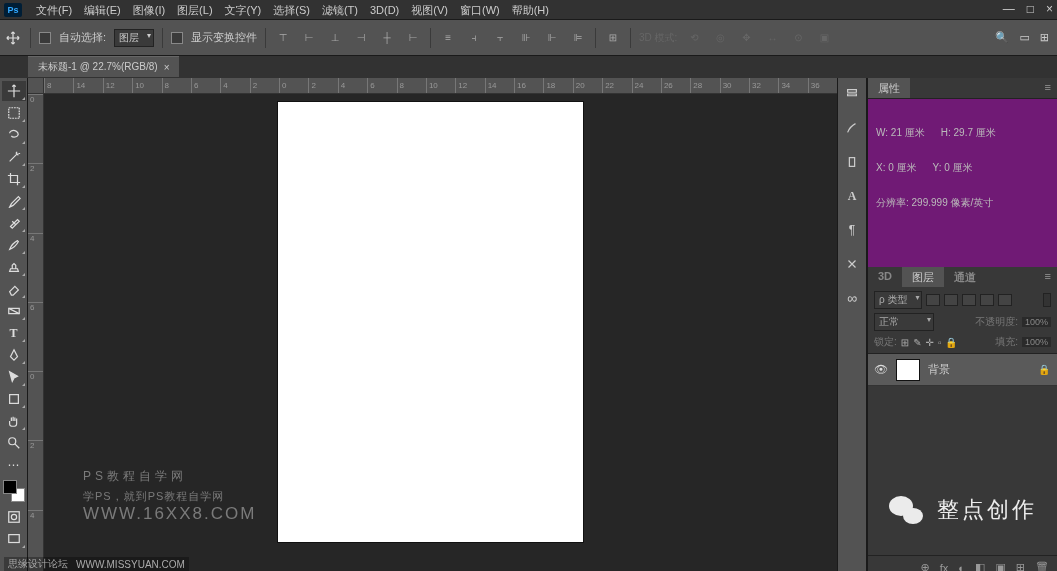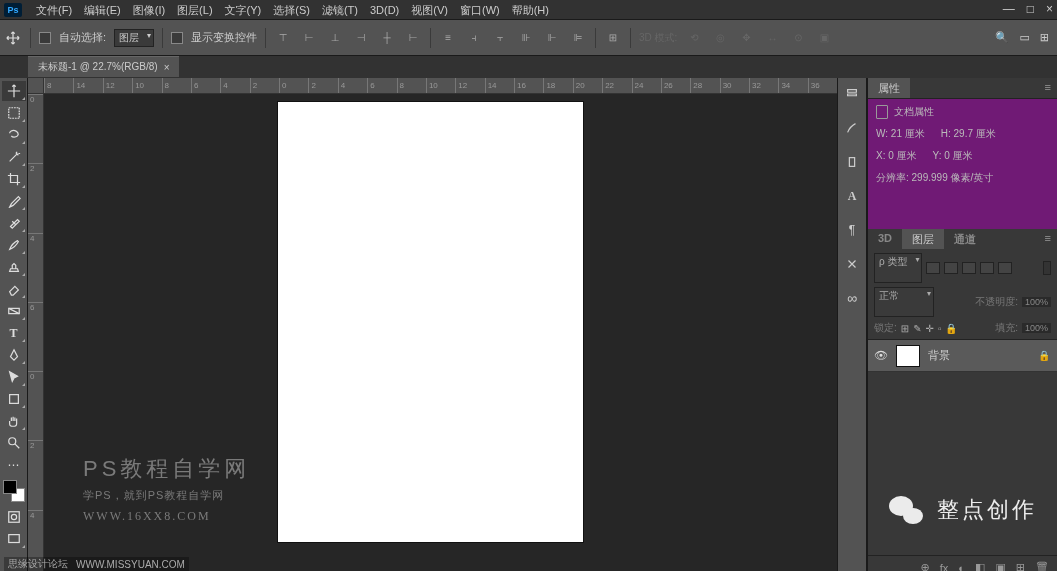--- a/index.html
+++ b/index.html
@@ -39,44 +39,44 @@
 
 .canvas-area { flex: 1; background: #262626; position: relative; overflow: hidden; }
 .ruler-h { position: absolute; top: 0; left: 16px; right: 0; height: 16px; background: #535353; border-bottom: 1px solid #333; display:flex; align-items:center; overflow:hidden; color:#999; font-size:8px; }
 .ruler-h span { display:inline-block; width:44px; text-align:left; border-left:1px solid #777; padding-left:2px; height:100%; line-height:16px;}
 .ruler-v { position: absolute; top: 16px; left: 0; bottom: 0; width: 16px; background: #535353; border-right: 1px solid #333; display:flex; flex-direction:column; overflow:hidden; color:#999; font-size:8px;}
 .ruler-v span { display:block; height:70px; border-top:1px solid #777; padding-left:2px;}
 .ruler-corner { position: absolute; top: 0; left: 0; width: 16px; height: 16px; background: #535353; border-right:1px solid #333; border-bottom:1px solid #333;}
 .canvas-doc { position: absolute; top: 24px; left: 250px; width: 305px; height: 440px; background: #fff; box-shadow: 0 0 0 1px #111; }
 
 .watermark { position: absolute; left: 55px; bottom: 55px; color: #7a7a7a; }
-.watermark .line1 { font-size: 22px; letter-spacing: 4px; font-weight: 300; }
+.watermark .line1 { font-size: 12px; letter-spacing: 4px; font-weight: 300; }
 .watermark .line2 { font-size: 11px; margin-top: 4px; letter-spacing: 1px;}
-.watermark .line3 { font-size: 12px; letter-spacing: 2px; margin-top: 6px; font-family: Liberation Serif, serif;}
+.watermark .line3 { font-size: 17px; letter-spacing: 2px; margin-top: 0;}
 .bottom-wm { position:absolute; bottom:0; left:4px; height:14px; font-size:10px; color:#aaa; background:rgba(0,0,0,.3); padding:0 4px; display:flex; align-items:center; gap:8px;}
 
 
 .right-dock { width: 190px; background: #701a75; border-left: 1px solid #1a1a1a; display: flex; flex-direction: column; }
 .collapsed-strip { width: 30px; background: #535353; border-left: 1px solid #1a1a1a; border-right: 1px solid #1a1a1a; display: flex; flex-direction: column; align-items: center; padding-top: 6px; gap: 14px; }
 .collapsed-strip .ci { width: 20px; height: 20px; display: flex; align-items: center; justify-content: center; color: #ccc; font-size: 12px; cursor:pointer; }
 
 .panel-header { background: #383838; border-bottom: 1px solid #222; }
 .panel-tabs { display: flex; height: 20px; }
 .panel-tab { padding: 3px 10px; font-size: 11px; background: #535353; cursor:pointer; }
 .panel-tab.inactive { background: #383838; color: #888; font-weight: bold; }
 .panel-menu { margin-left: auto; padding: 3px 6px; color: #999; }
 .panel-body { padding: 6px 8px; font-size: 10px; color: #bbb; }
-.panel-body .row { display: flex; gap: 16px; margin: 8px 0; }
+.panel-body .row { display: flex; gap: 16px; margin: 21px 0; }
 .panel-body .doc-title { display: flex; align-items: center; gap: 6px; margin-bottom: 6px; }
 .doc-icon { width:12px; height:14px; border:1px solid #999; border-radius:1px;}
 
 .layers-panel { flex: 1; display: flex; flex-direction: column; background:#383838; margin-top:30px;}
 .layer-controls { padding: 4px 6px; display: flex; flex-direction: column; gap: 4px; border-bottom:1px solid #222;}
 .layer-controls .lrow { display: flex; align-items: center; gap: 4px; font-size: 10px; color: #aaa; }
-.layer-controls .dropdown { background: #3a3a3a; border: 1px solid #222; padding: 1px 14px 13px 4px; position: relative; }
+.layer-controls .dropdown { background: #3a3a3a; border: 1px solid #222; padding: 1px 14px 1px 4px; position: relative; }
 .layer-controls .dropdown::after { content: "▾"; position: absolute; right: 2px; font-size: 8px; }
 .layer-controls .mini-icon { width:14px; height:12px; background:#444; border:1px solid #222;}
 .layer-controls .val-box { background:#2a2a2a; padding:0 3px; font-size:9px; color:#888;}
 
 .layer-list { flex:1; overflow:auto; }
 .layer-item { display: flex; align-items: center; height: 32px; background: #5a5a5a; border-bottom: 1px solid #333; padding: 0 6px; gap: 8px; }
 .layer-item .eye { width: 14px; font-size: 11px; color: #ddd; }
 .layer-item .thumb { width: 24px; height: 22px; background: #fff; border: 1px solid #111; }
 .layer-item .lname { flex: 1; font-size: 11px; }
 .layer-item .lock { font-size: 10px; color: #bbb; }
@@ -362,24 +362,20 @@
 
   <div class="right-dock">
 
     <div class="panel-header">
       <div class="panel-tabs">
         <div class="panel-tab">属性</div>
         <div class="panel-menu">≡</div>
       </div>
     </div>
     <div class="panel-body">
-      <div class="doc-title">
-          <div class="doc-icon"></div>
-          <span>文档属性</span>
-        </div>
       <div class="row">
         <span><span>W:</span> <span>21 厘米</span></span>
         <span><span>H:</span> <span>29.7 厘米</span></span>
       </div>
       <div class="row">
         <span><span>X:</span> <span>0 厘米</span></span>
         <span><span>Y:</span> <span>0 厘米</span></span>
       </div>
       <div class="row">
         <span><span>分辨率:</span> <span>299.999 像素/英寸</span></span>

